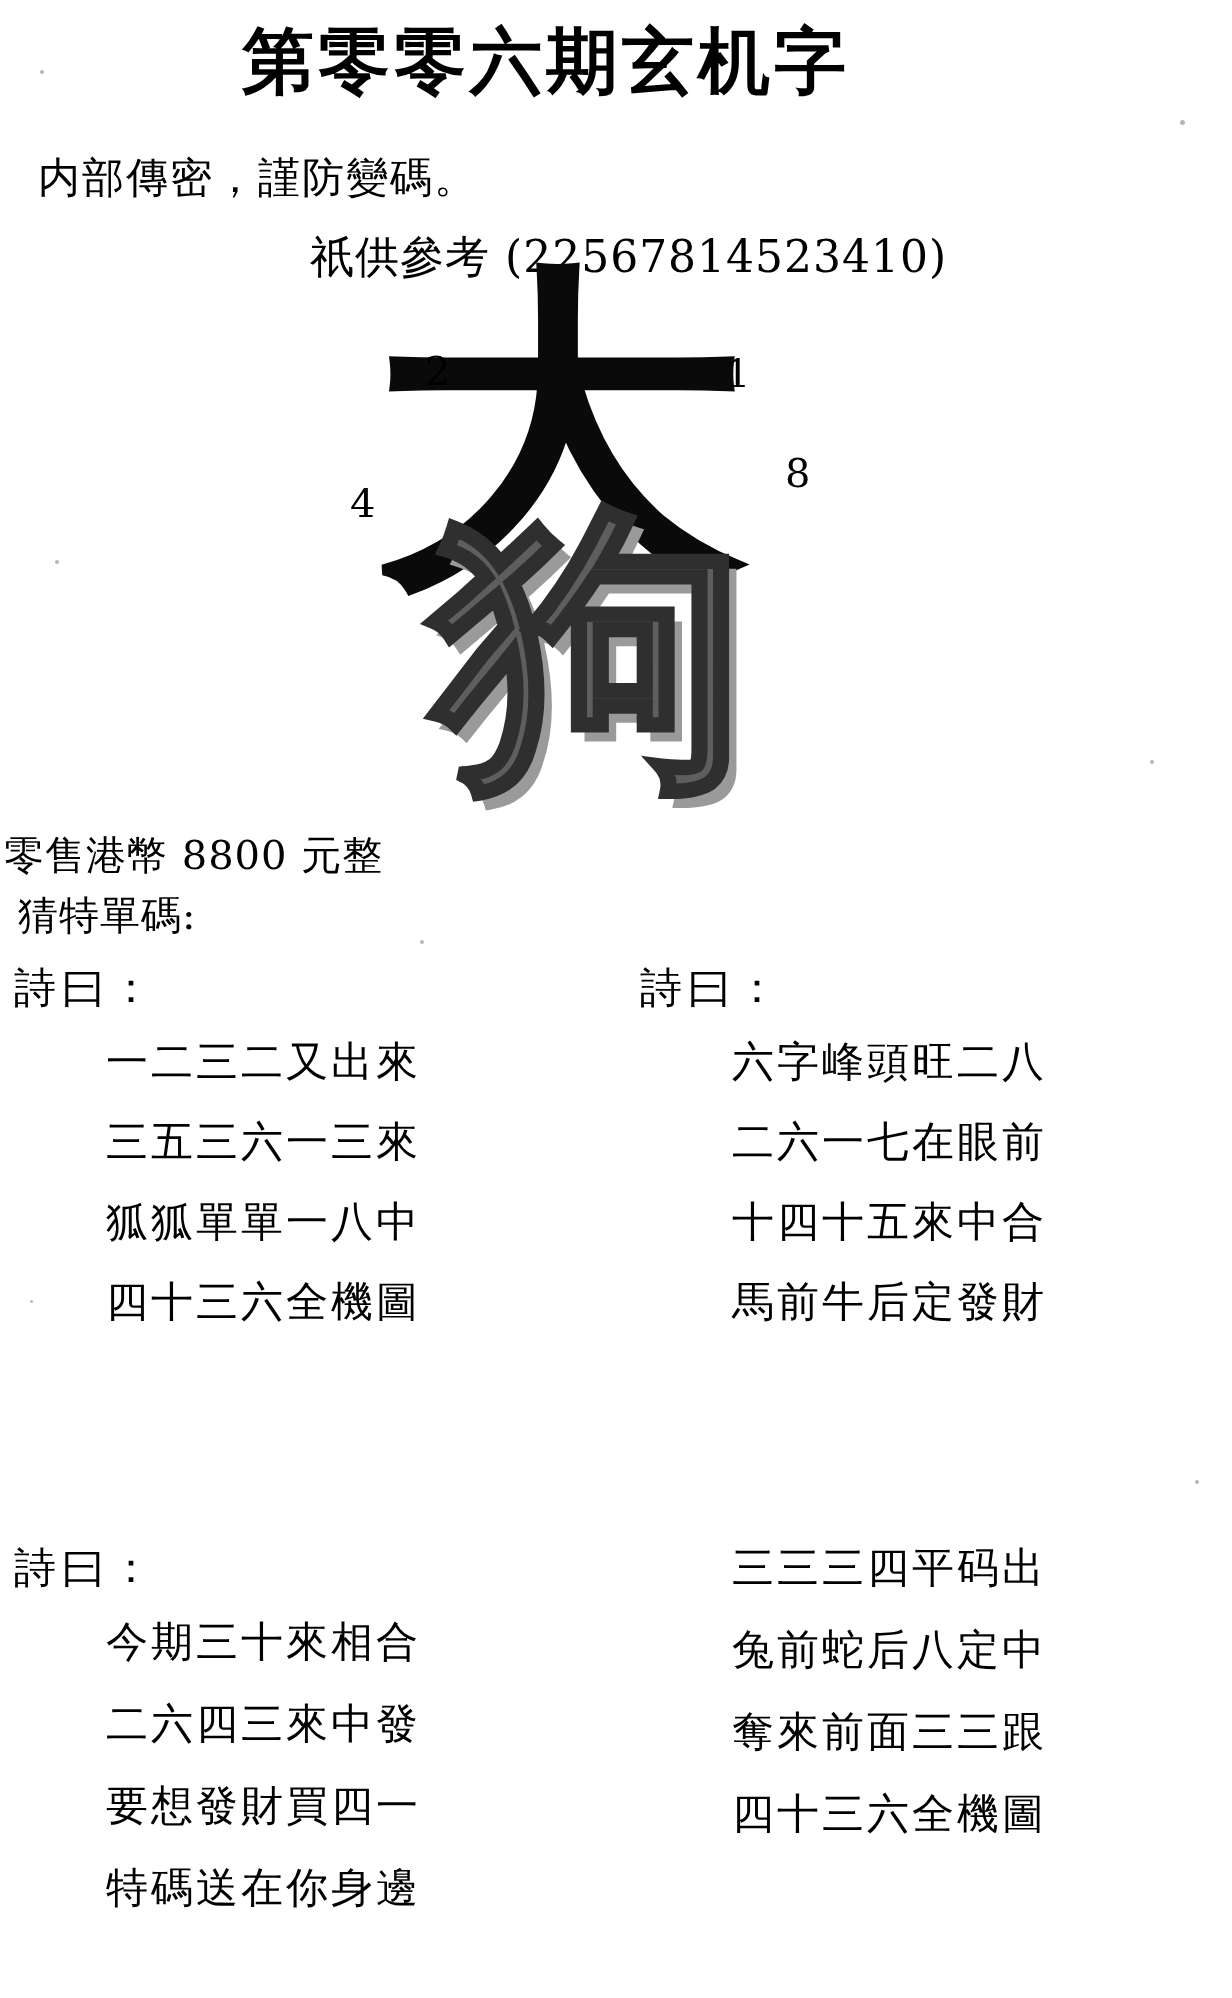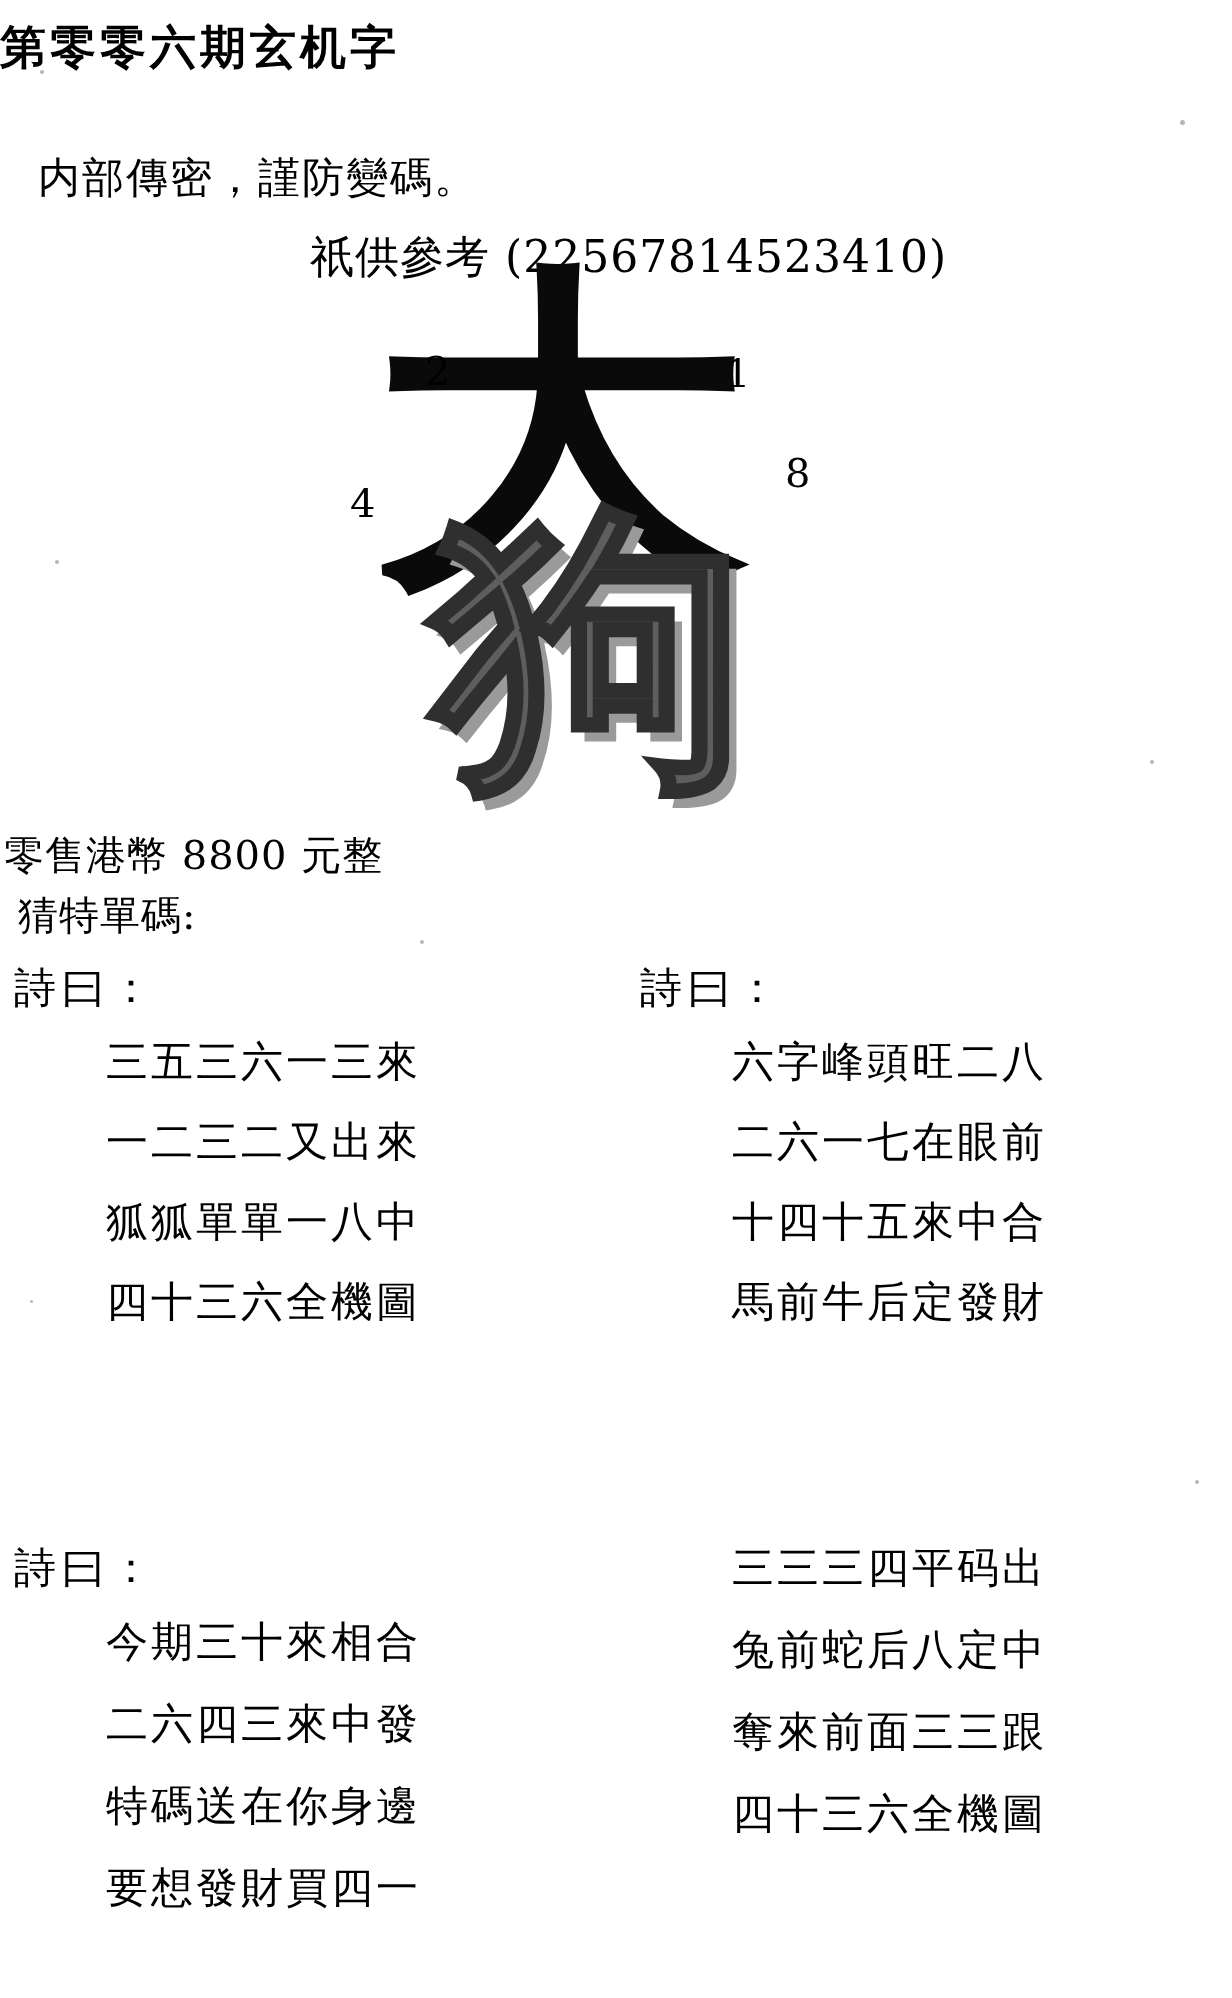--- a/index.html
+++ b/index.html
@@ -27,24 +27,24 @@
   .page {
     position: absolute;
     inset: 0;
   }
 
   .title {
     position: absolute;
     top: 22px;
     left: 0;
     width: 1092px;
-    text-align: left;
+    text-align: center;
     font-family: "DejaVu Sans", sans-serif;
     font-weight: bold;
-    font-size: 46px;
+    font-size: 72px;
     letter-spacing: 4px;
     line-height: 1.1;
   }
 
   .subline1 {
     position: absolute;
     top: 150px;
     left: 38px;
     font-size: 42px;
     letter-spacing: 2px;
@@ -165,40 +165,40 @@
     <div class="num n2">2</div>
     <div class="num n4">4</div>
     <div class="num n8">8</div>
   </div>
 
   <div class="price">零售港幣 8800 元整</div>
   <div class="guess">猜特單碼:</div>
 
   <div class="block" id="poem-1">
     <div class="head">詩曰：</div>
+    <div class="line">一二三二又出來</div>
     <div class="line">三五三六一三來</div>
-    <div class="line">一二三二又出來</div>
     <div class="line">狐狐單單一八中</div>
     <div class="line">四十三六全機圖</div>
   </div>
 
   <div class="block" id="poem-2">
     <div class="head">詩曰：</div>
     <div class="line">六字峰頭旺二八</div>
     <div class="line">二六一七在眼前</div>
     <div class="line">十四十五來中合</div>
     <div class="line">馬前牛后定發財</div>
   </div>
 
   <div class="block" id="poem-3">
     <div class="head">詩曰：</div>
     <div class="line">今期三十來相合</div>
     <div class="line">二六四三來中發</div>
+    <div class="line">要想發財買四一</div>
     <div class="line">特碼送在你身邊</div>
-    <div class="line">要想發財買四一</div>
   </div>
 
   <div class="block" id="poem-4">
     <div class="line">三三三四平码出</div>
     <div class="line">兔前蛇后八定中</div>
     <div class="line">奪來前面三三跟</div>
     <div class="line">四十三六全機圖</div>
   </div>
 
 </div>

